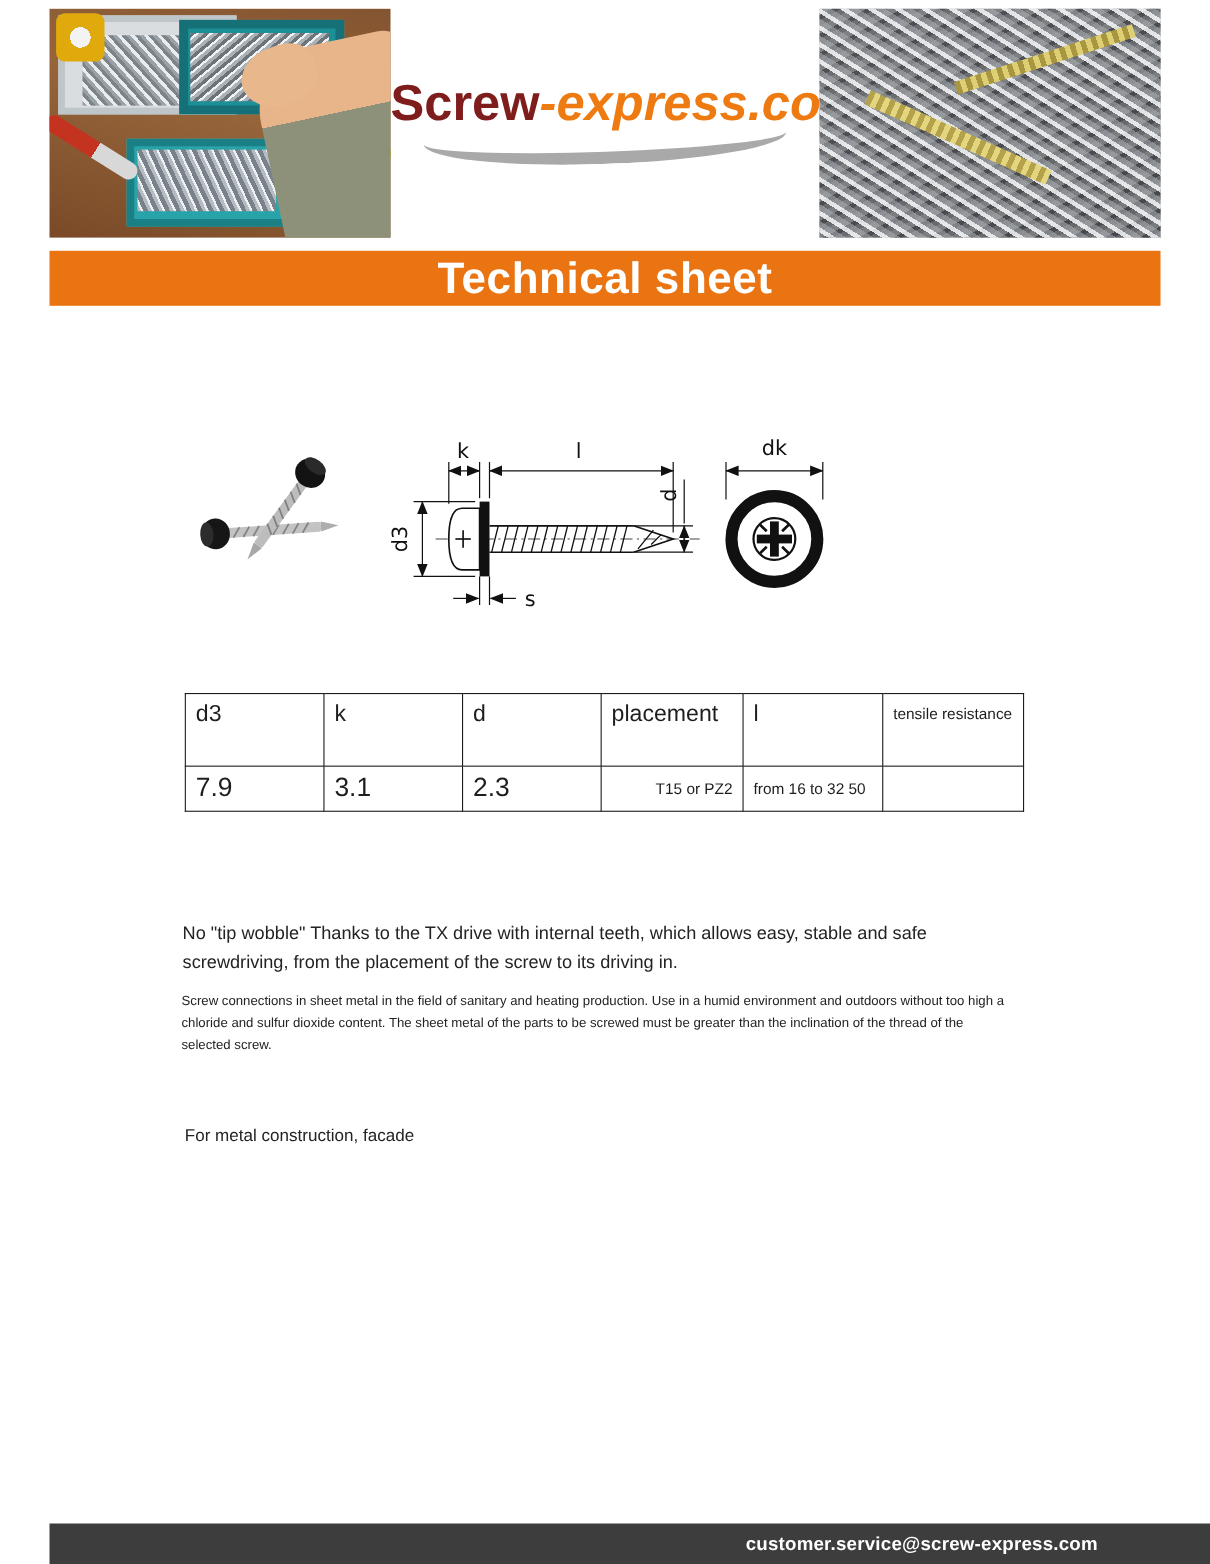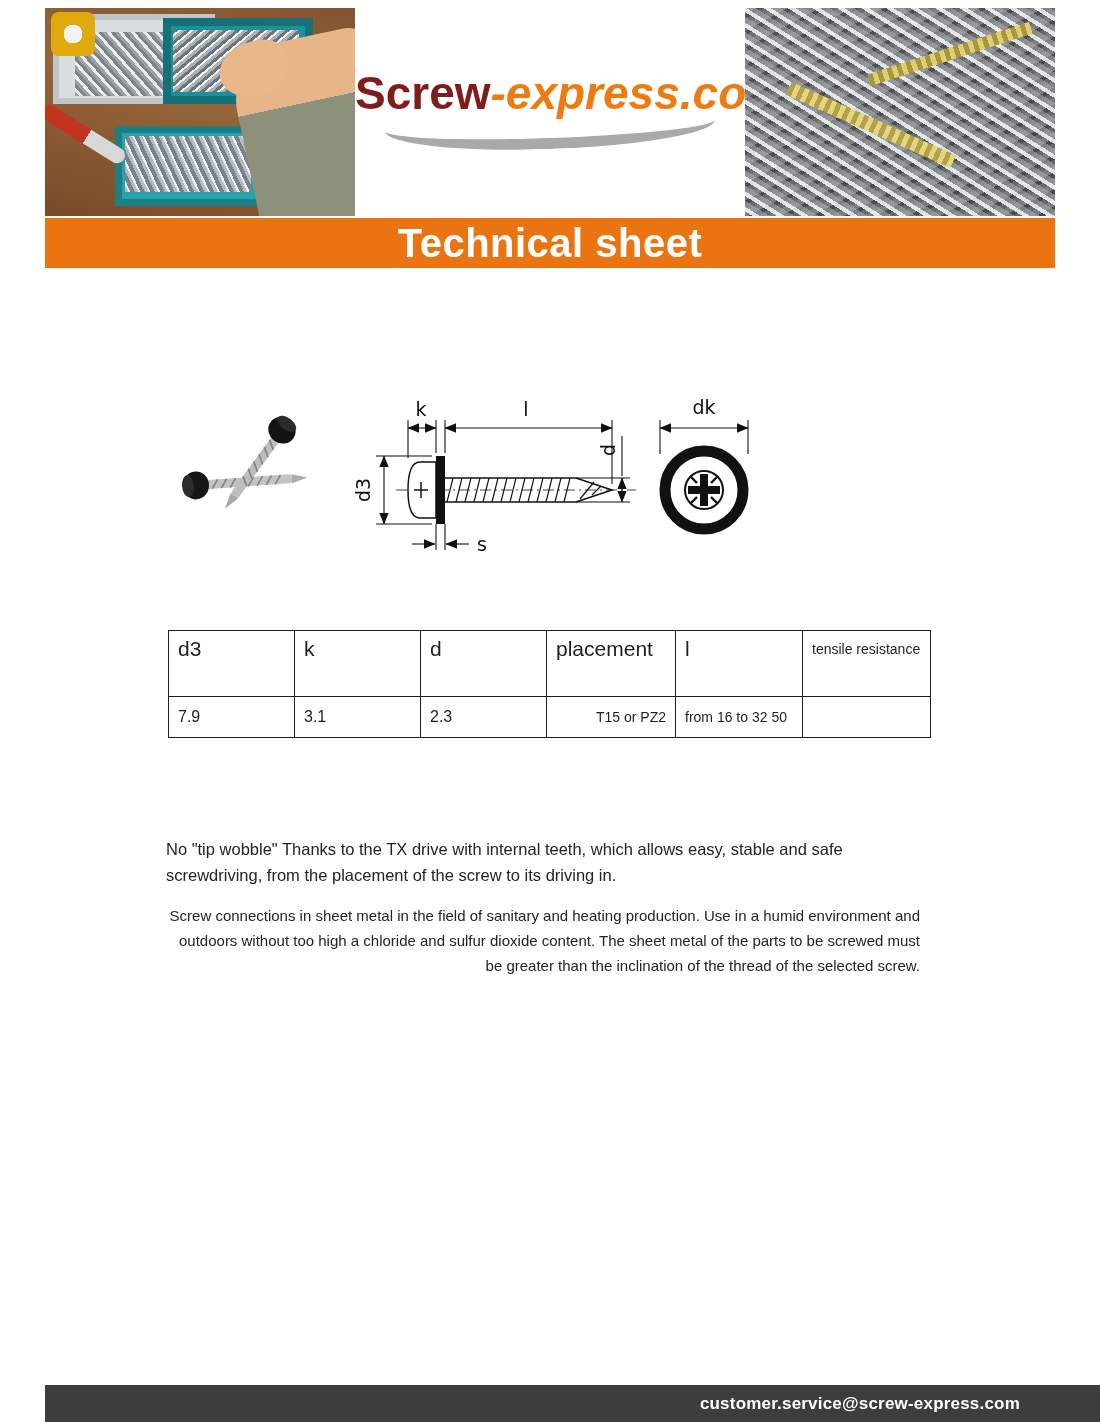--- a/index.html
+++ b/index.html
@@ -28,45 +28,45 @@
   .pr-gold1{position:absolute;left:36px;top:110px;width:180px;height:14px;background:repeating-linear-gradient(90deg,#b3a24a 0 5px,#e4d67e 5px 10px);transform:rotate(24deg);}
   .pr-gold2{position:absolute;left:120px;top:40px;width:170px;height:12px;background:repeating-linear-gradient(90deg,#a89740 0 5px,#ddcf72 5px 10px);transform:rotate(-18deg);}
 
   .logo-wrap{position:absolute;left:310px;right:310px;top:62px;text-align:center;}
   .logo-text{font-size:46px;line-height:1;white-space:nowrap;}
   .logo-dark{font-weight:bold;color:#7f1d1d;}
   .logo-orange{font-weight:bold;font-style:italic;color:#ee7b11;}
   .swoosh{width:330px;height:36px;margin:-14px auto 0;border-bottom:11px solid #9b9b9b;border-radius:50%;transform:rotate(-2deg);opacity:.85;}
 
   
-  .banner{position:absolute;top:218px;left:45px;right:45px;height:50px;background:#eb7412;color:#ffffff;text-align:center;font-weight:bold;font-size:40px;line-height:50px;letter-spacing:.5px;}
+  .banner{position:absolute;top:228px;left:45px;right:45px;height:50px;background:#eb7412;color:#ffffff;text-align:center;font-weight:bold;font-size:40px;line-height:50px;letter-spacing:.5px;}
   .product-title{position:absolute;top:285px;left:45px;right:45px;text-align:center;color:#e8790f;font-size:14.5px;letter-spacing:.4px;}
 
   
   .drawing{position:absolute;left:168px;top:398px;width:660px;height:192px;}
   .dim-label{font-family:"DejaVu Sans",sans-serif;font-size:19px;fill:#111;}
 
   
   .spec-table{position:absolute;left:168px;top:630px;width:762px;border-collapse:collapse;table-layout:fixed;}
   .spec-table th,.spec-table td{border:1.4px solid #1c1c1c;padding:6px 9px;font-weight:normal;text-align:left;vertical-align:top;}
   .spec-table th{height:50px;font-size:21px;}
-  .spec-table td{height:28px;font-size:16px;vertical-align:middle;}
+  .spec-table td{height:28px;font-size:24px;vertical-align:middle;}
   .spec-table .th-small{font-size:14px;line-height:1.35;padding-top:9px;}
   .spec-table .td-small{font-size:14px;}
   .spec-table .td-center{text-align:right;}
 
   
   .para{position:absolute;color:#232323;}
   .para-colours{left:168px;top:766px;width:740px;font-size:16.5px;}
   .para-tip{left:166px;top:819px;width:722px;font-size:16.5px;line-height:1.58;}
-  .para-connections{left:165px;top:889px;width:755px;font-size:15px;line-height:1.65;text-align:right;}
+  .para-connections{left:165px;top:889px;width:755px;font-size:12px;line-height:1.65;}
   .para-application{left:168px;top:1008px;width:600px;font-size:15.5px;}
 
   
-  .footer{position:absolute;left:45px;right:0;top:1385px;height:37px;background:#3d3d3d;color:#ffffff;font-weight:bold;font-size:17px;line-height:37px;text-align:right;padding-right:80px;box-sizing:border-box;letter-spacing:.2px;}
+  .footer{position:absolute;left:45px;right:0;top:1385px;height:37px;background:#3d3d3d;color:#ffffff;font-weight:bold;font-size:17px;line-height:37px;text-align:right;padding-right:102px;box-sizing:border-box;letter-spacing:.2px;}
 </style>
 </head>
 <body>
 
 <div class="page">
 
   <header class="header">
     <div class="photo photo-left">
       <div class="pl-box1">
           <div class="pl-screws1"></div>
@@ -250,18 +250,19 @@
         <td>2.3</td>
         <td class="td-small td-center">T15 or PZ2</td>
         <td class="td-small">from 16 to 32 50</td>
         <td class="td-small"></td>
       </tr>
     </tbody>
   </table>
 
   <p class="para para-tip">No "tip wobble" Thanks to the TX drive with internal teeth, which allows easy, stable and safe screwdriving, from the placement of the screw to its driving in.</p>
   <p class="para para-connections">Screw connections in sheet metal in the field of sanitary and heating production. Use in a humid environment and outdoors without too high a chloride and sulfur dioxide content. The sheet metal of the parts to be screwed must be greater than the inclination of the thread of the selected screw.</p>
+  <p class="para para-application">For metal construction, facade</p>
 
   <div class="footer">
     <span>customer.service@screw-express.com</span>
   </div>
 
 </div>
 
 </body></html>

